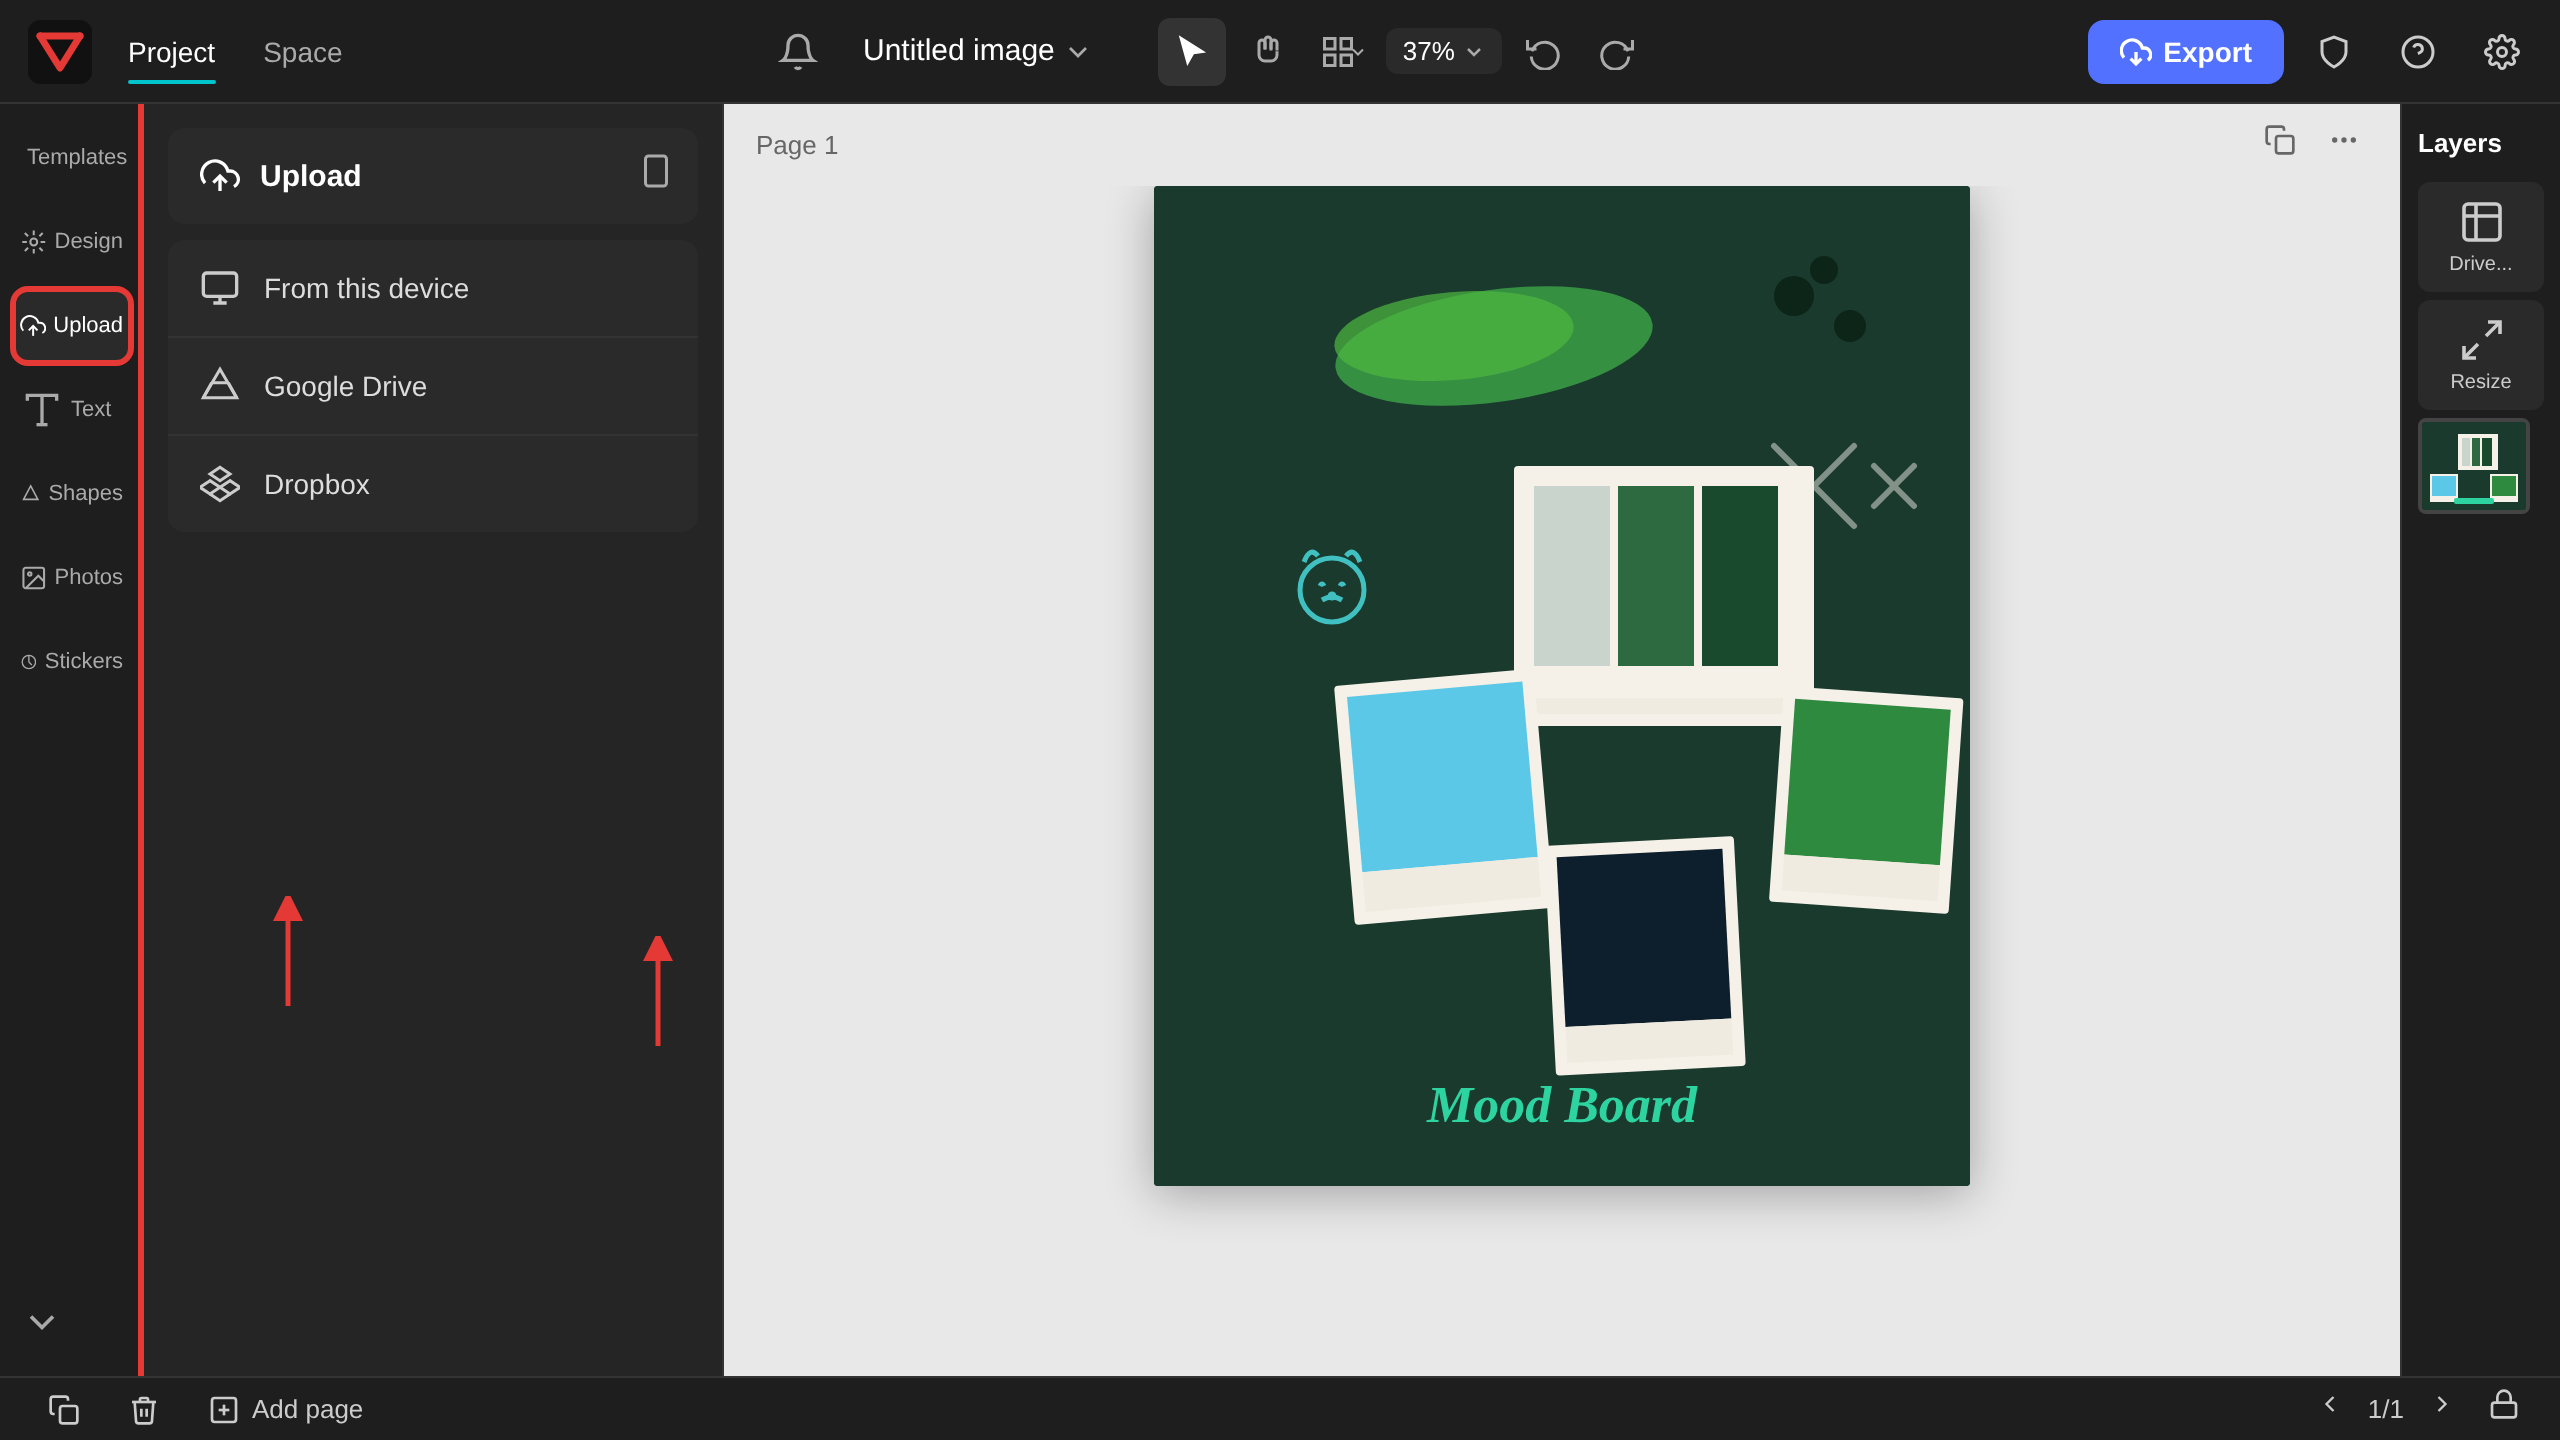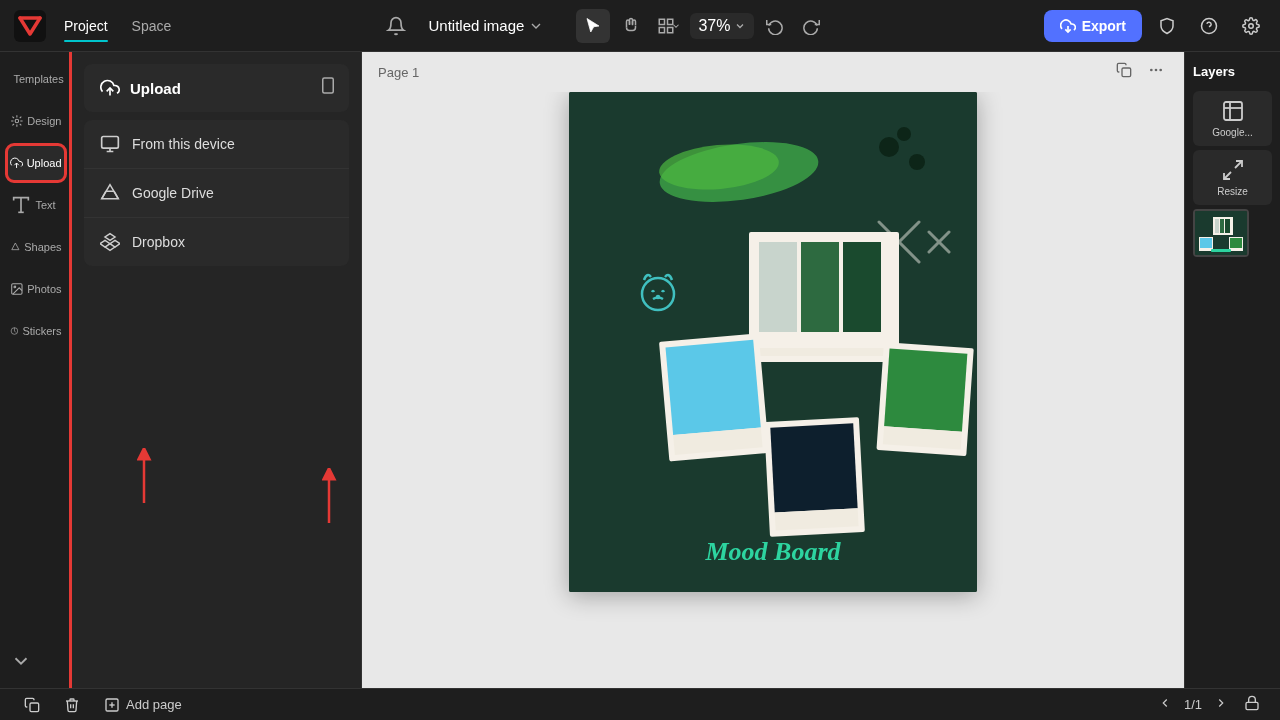--- a/index.html
+++ b/index.html
@@ -83,21 +83,21 @@
       background: transparent;
       border: none;
     }
     .tool-btn.active { background: #333; }
     .zoom-control {
       display: flex; align-items: center;
       background: #2a2a2a;
       border-radius: 6px;
       padding: 4px 8px;
       color: #fff;
-      font-size: 16px;
+      font-size: 13px;
       cursor: pointer;
       gap: 4px;
     }
     .undo-redo {
       display: flex; gap: 2px;
     }
     .topbar-right {
       display: flex; align-items: center; gap: 8px;
       margin-left: 8px;
     }
@@ -293,21 +293,21 @@
       border: none;
       color: #ccc;
       cursor: pointer;
       font-size: 16px;
       padding: 4px;
       border-radius: 4px;
     }
 
     
     .layers-panel {
-      width: 96px;
+      width: 80px;
       background: #1e1e1e;
       border-left: 1px solid #333;
       padding: 8px;
       flex-shrink: 0;
       display: flex;
       flex-direction: column;
       gap: 8px;
     }
     .layers-title {
       color: #fff;
@@ -707,21 +707,21 @@
   <div class="layers-panel">
     <div class="layers-title">Layers</div>
     <div class="layers-tools">
 
       <button class="layer-tool-btn">
         <svg width="24" height="24" viewBox="0 0 24 24" fill="none" stroke="#ccc" stroke-width="1.8">
           <rect x="3" y="3" width="18" height="18" rx="2"></rect>
           <line x1="3" y1="9" x2="21" y2="9"></line>
           <line x1="9" y1="3" x2="9" y2="21"></line>
         </svg>
-        <span>Google...</span>
+        <span>Drive...</span>
       </button>
 
       <button class="layer-tool-btn">
         <svg width="24" height="24" viewBox="0 0 24 24" fill="none" stroke="#ccc" stroke-width="1.8">
           <polyline points="15 3 21 3 21 9"></polyline>
           <polyline points="9 21 3 21 3 15"></polyline>
           <line x1="21" y1="3" x2="14" y2="10"></line>
           <line x1="3" y1="21" x2="10" y2="14"></line>
         </svg>
         <span>Resize</span>

